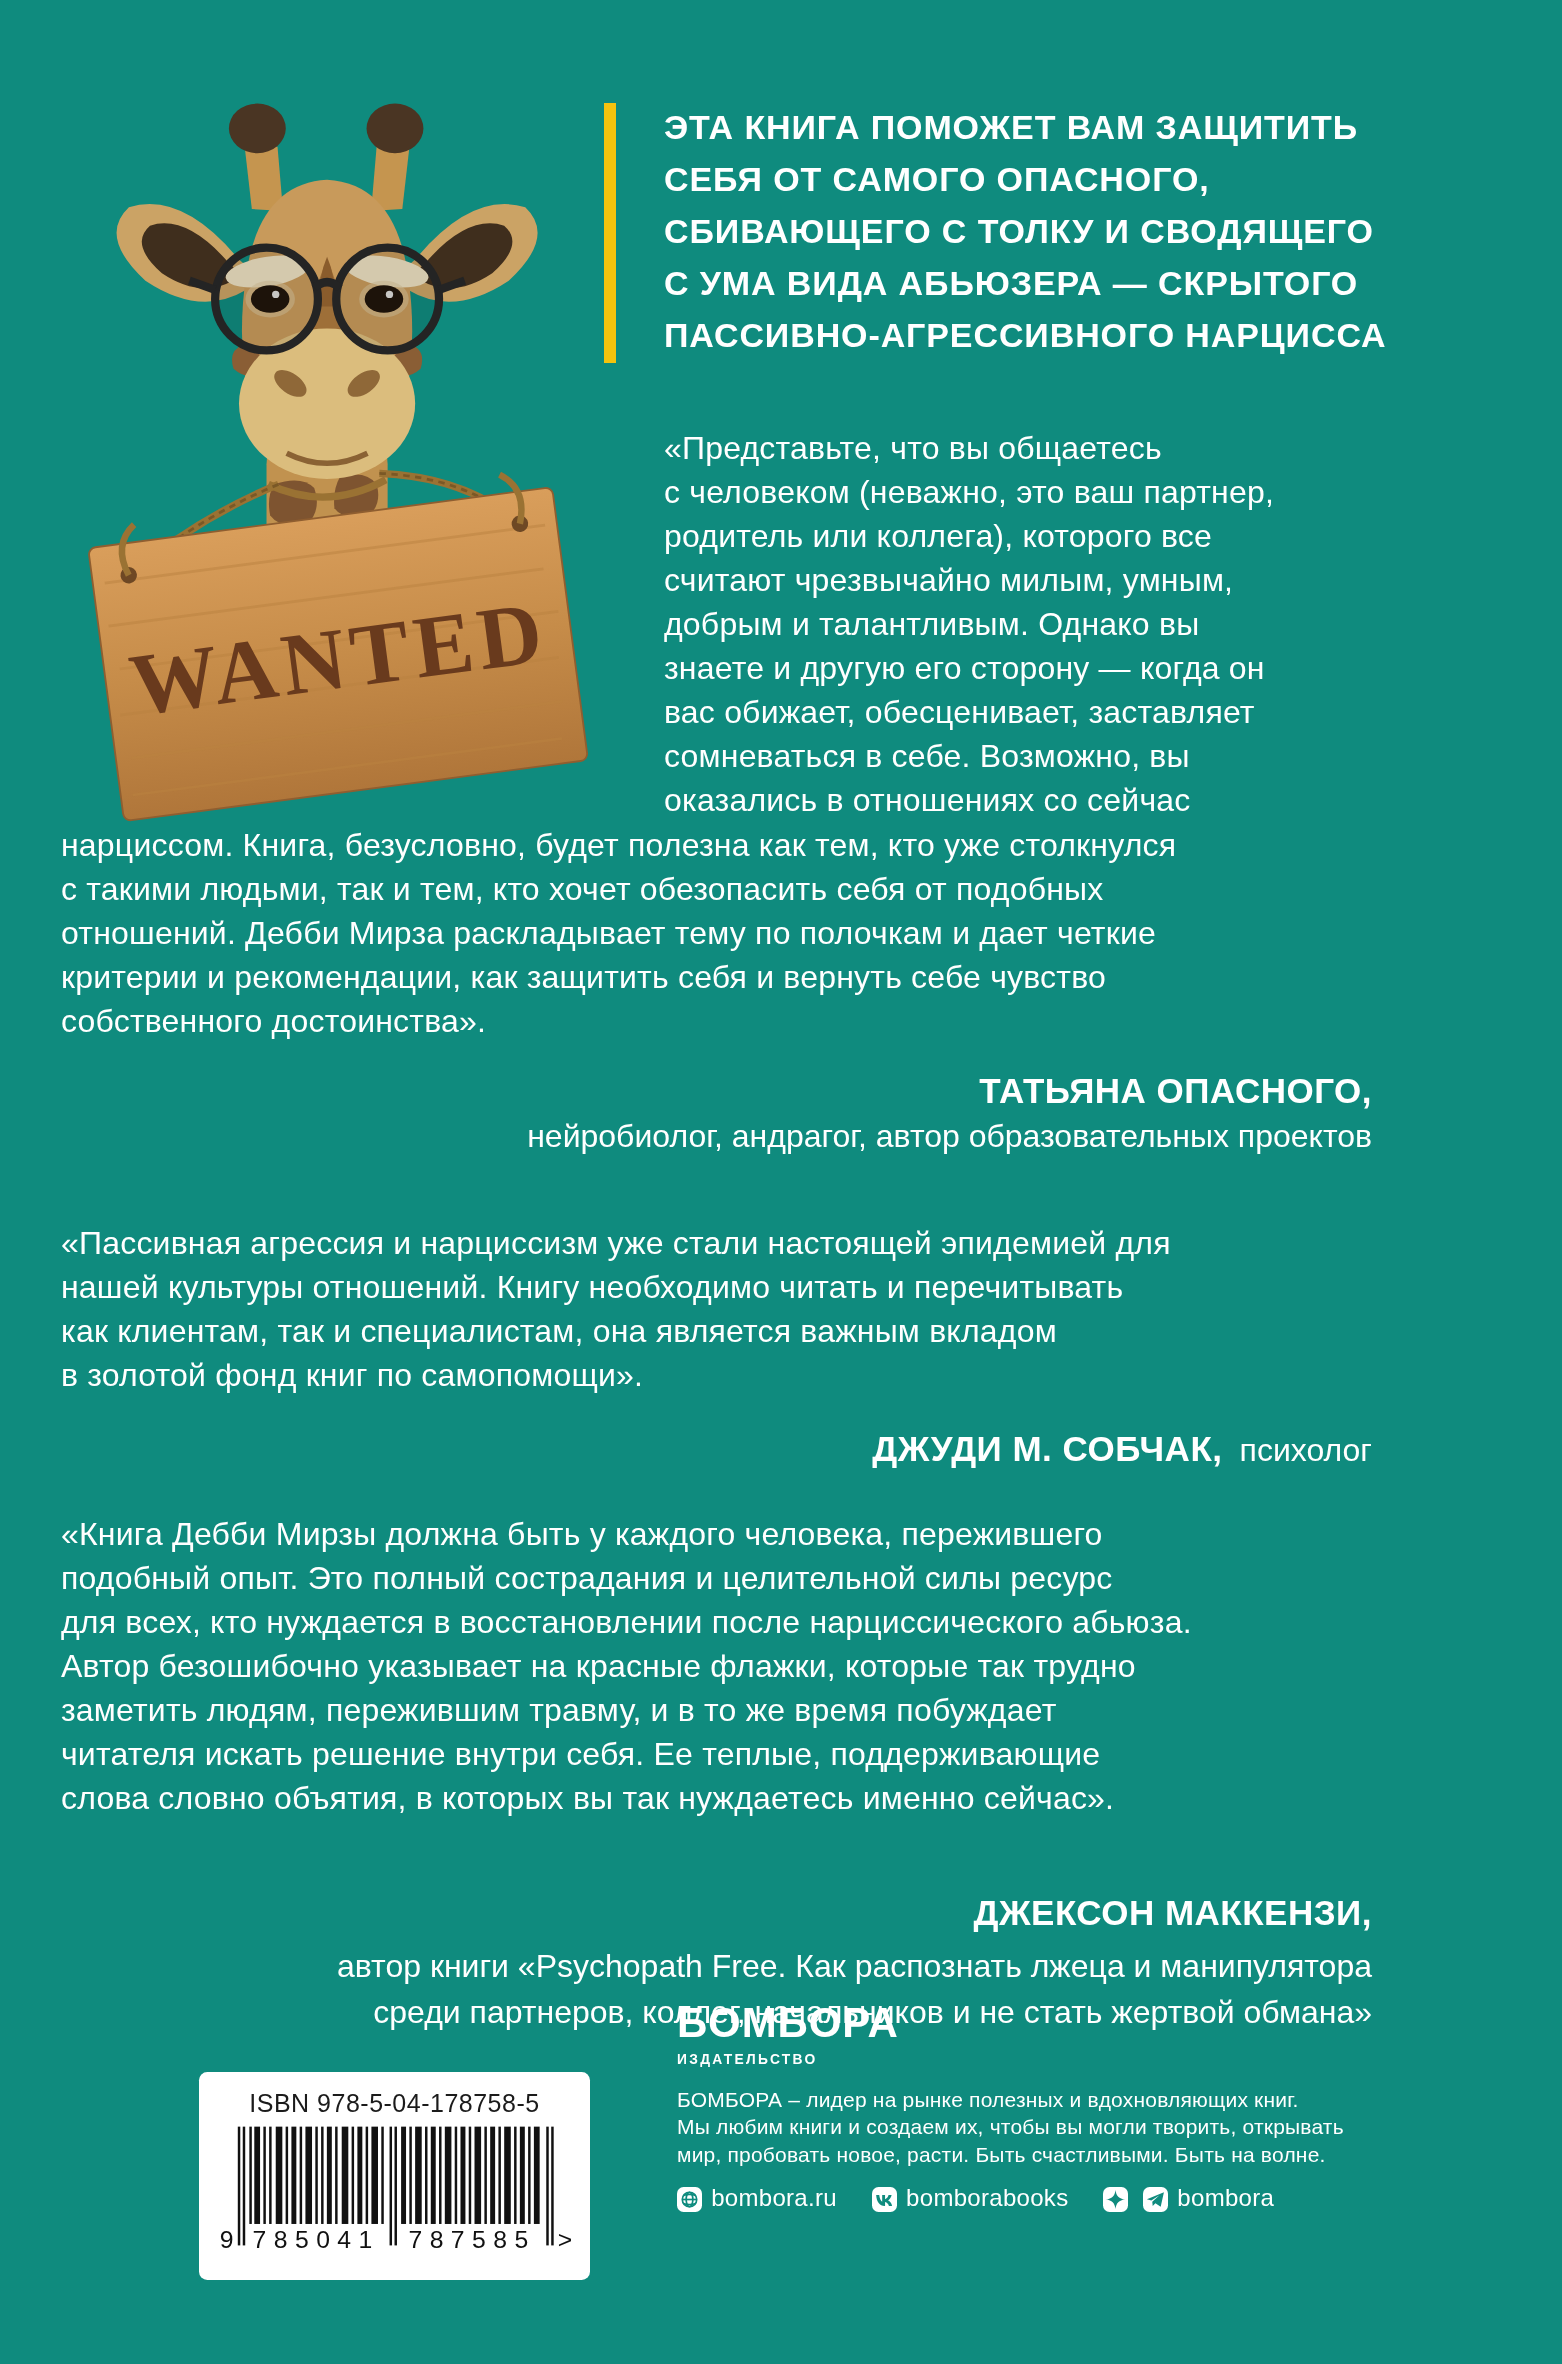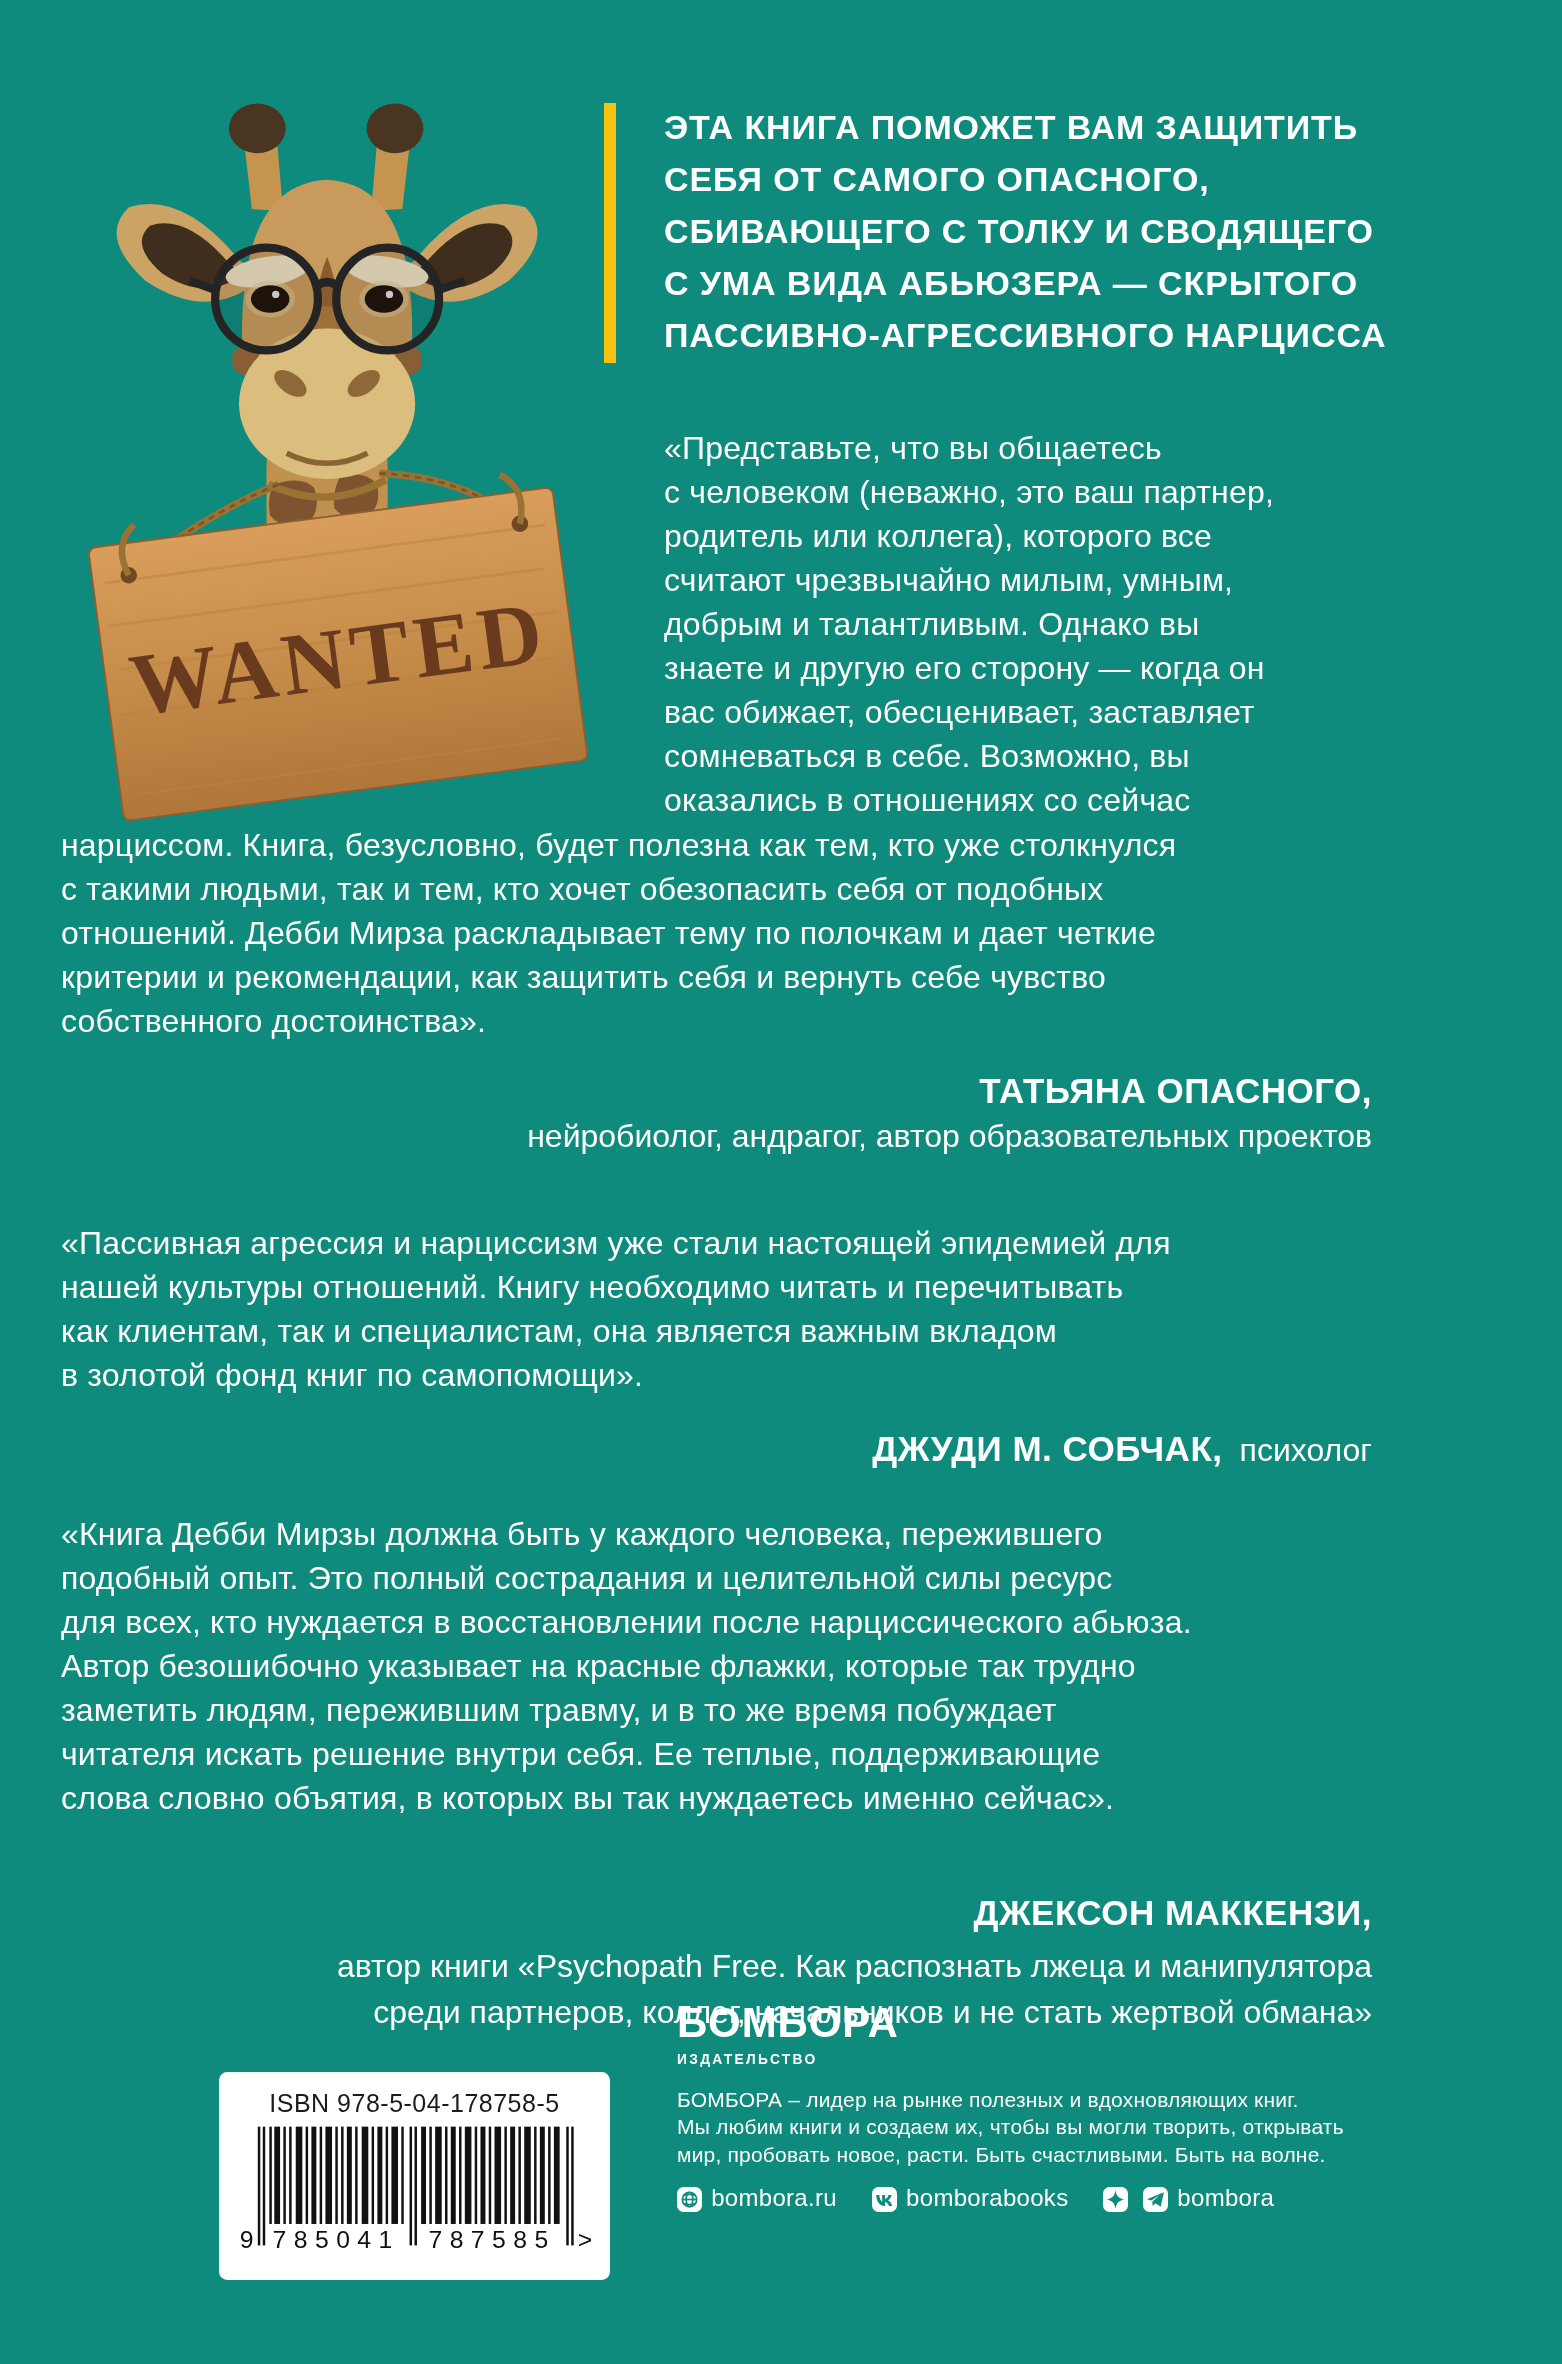--- a/index.html
+++ b/index.html
@@ -22,21 +22,21 @@
   .attr .author{font-size:35px;font-weight:bold;letter-spacing:0.5px;line-height:46px;}
   .attr .role{font-size:32px;line-height:44px;}
   .attr-1{top:1068px;}
   .attr-2{top:1426px;}
   .attr-2 .author,.attr-2 .role{display:inline;}
   .attr-2 .role{margin-left:13px;}
   .attr-3{top:1890px;}
   .attr-3 .author{margin-bottom:7.3px;}
   .attr-3 .role{line-height:46px;}
   
-  .barcode-card{position:absolute;left:219px;top:2072px;width:391px;height:208px;
+  .barcode-card{position:absolute;left:199px;top:2072px;width:391px;height:208px;
     background:#ffffff;border-radius:8.3px;color:#161616;text-align:center;}
   .isbn{margin-top:16.5px;font-size:25px;letter-spacing:0.5px;color:#1b1b1b;}
   .bars{display:block;margin:7.3px auto 0;}
   
   .publisher{position:absolute;left:677px;top:2000px;width:735px;}
   .pub-logo{font-size:42px;font-weight:bold;letter-spacing:0.9px;line-height:46px;}
   .pub-tagline{font-size:13.8px;font-weight:bold;letter-spacing:2.3px;margin-top:5.5px;}
   .pub-desc{margin-top:19px;font-size:21px;line-height:27.5px;letter-spacing:0.2px;}
   .socials{display:flex;align-items:center;margin-top:15.6px;}
   .social-group{display:flex;align-items:flex-end;margin-right:35px;}

